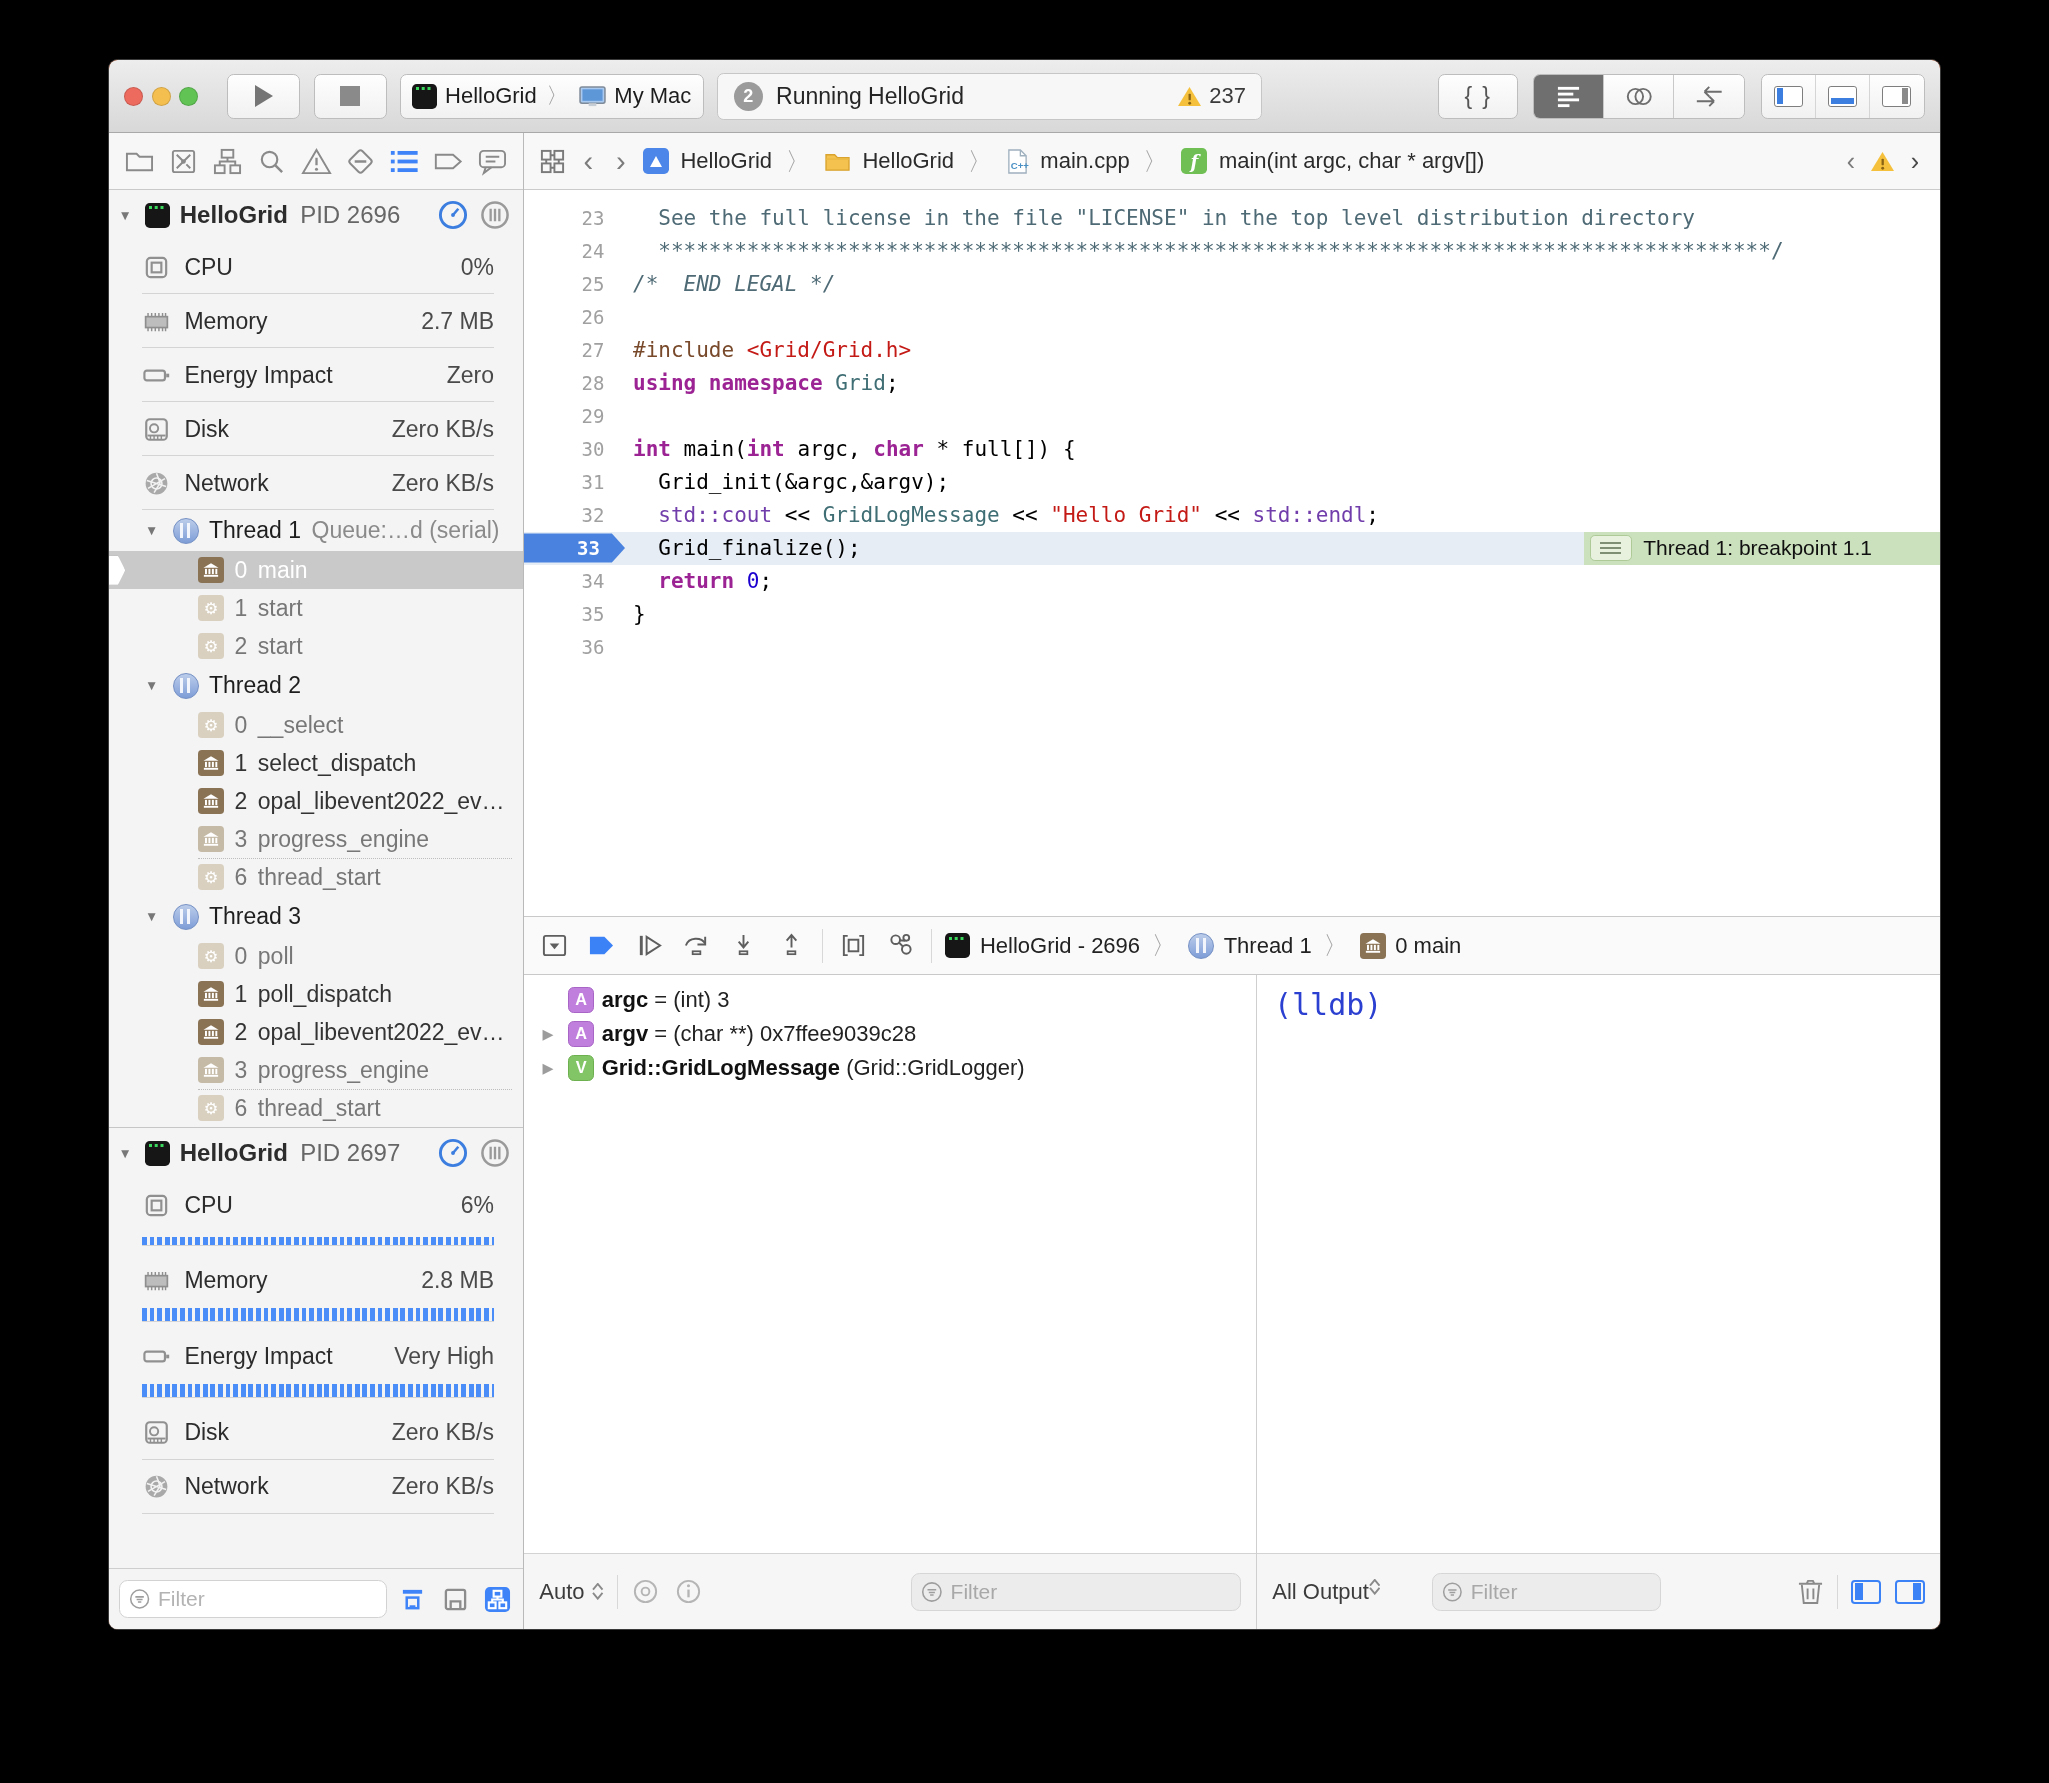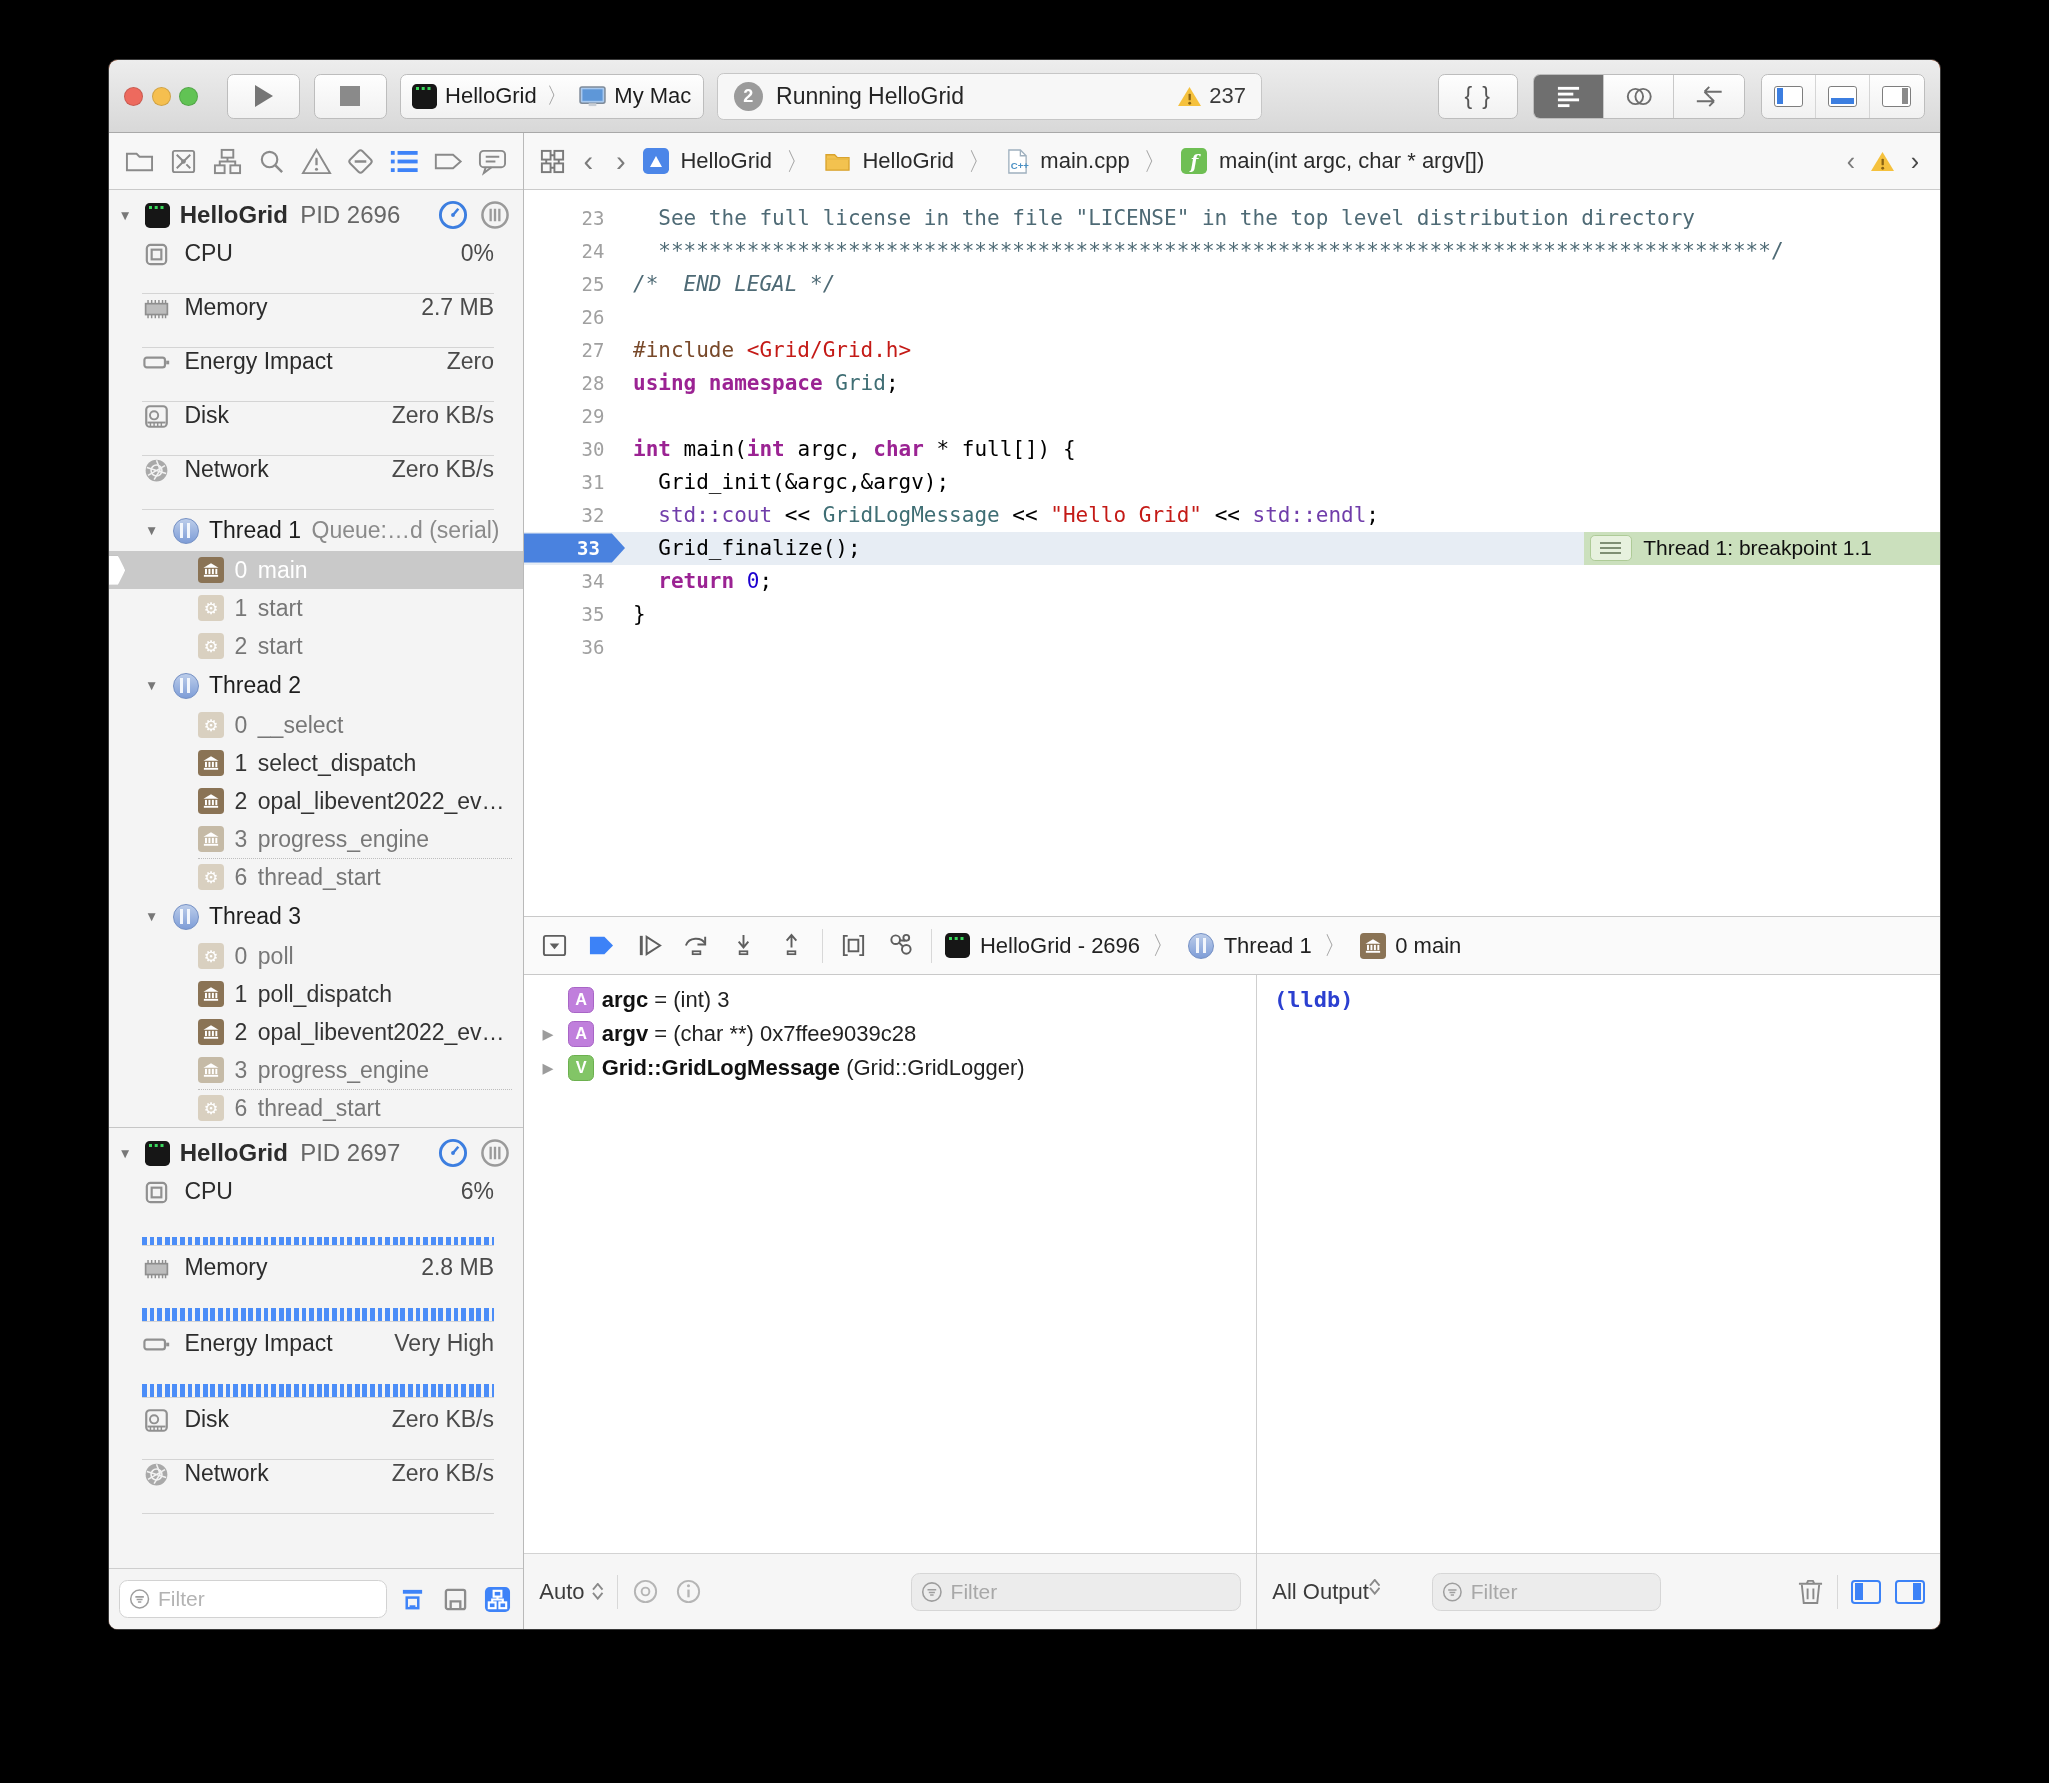--- a/index.html
+++ b/index.html
@@ -56,21 +56,21 @@
   .proc:first-child{border-top:none}
   .prochdr{height:50px;display:flex;align-items:center;padding:0 13.4px 0 9.6px;gap:9.6px}
   .disc{width:17px;font-size:13.4px;color:#777}
   .procname{font-weight:bold;font-size:24px}
   .procpid{color:#666;font-size:24px;margin-left:6px}
   .hgap{margin-left:auto;display:flex;gap:11.5px;align-items:center}
   .term{width:25px;height:25px;background:#161616;border-radius:4.8px;position:relative;flex:0 0 25px}
   .term::before{content:"";position:absolute;left:3.8px;top:3.8px;width:2.9px;height:2.9px;background:#3AD85C;box-shadow:5.7px 0 #3AD85C,11.5px 0 #3AD85C}
   .stat{position:relative;padding-left:33px;padding-right:29px}
   .stat::after{content:"";position:absolute;left:33px;right:29px;bottom:0;border-bottom:1px solid #D4D4D4}
-  .srow{height:54px;display:flex;align-items:flex-start;gap:13.4px}
+  .srow{height:54px;display:flex;align-items:center;gap:13.4px}
   .sval{margin-left:auto;color:#4a4a4a}
   .bar{height:14.3px;margin:0 0 7.6px 0;background:repeating-linear-gradient(90deg,#4B8DF8 0 4.8px,rgba(0,0,0,0) 4.8px 7.6px);border-bottom:1.9px solid #DADADA}
   .bar.cpu{height:9.6px;margin-top:4.8px}
   .thread{position:relative}
   .thrhdr{height:41px;display:flex;align-items:center;gap:10.5px;padding-left:36px}
   .thrname{color:#1e1e1e}
   .thrdetail{color:#8a8a8a}
   .thricon{width:26px;height:26px;border-radius:50%;background:linear-gradient(#BCCDEA,#7E9DD7);border:1px solid #7490C4;position:relative;flex:0 0 26px}
   .thricon::before{content:"";position:absolute;left:6.7px;top:4.8px;bottom:4.8px;width:10.5px;
      background:repeating-linear-gradient(90deg,#F2F6FC 0 2.9px,rgba(0,0,0,0) 2.9px 6.7px)}
@@ -132,21 +132,21 @@
   .cons{flex:1;display:flex;flex-direction:column;min-width:0}
   .varlist{flex:1;padding-top:7.6px;background:#fff;font-size:22px}
   .vrow{height:34px;display:flex;align-items:center;padding-left:11.5px;gap:7.6px}
   .w26{width:25px;flex:0 0 25px;text-align:center;color:#9C9C9C;font-size:14.3px}
   .vbadge{width:26px;height:26px;border-radius:5.7px;color:#fff;font-weight:bold;font-size:16.3px;display:flex;align-items:center;justify-content:center;flex:0 0 26px}
   .vA{background:#C07FDC;border:1px solid #A865C6}
   .vV{background:#82C566;border:1px solid #6CB04F}
   .vname{font-weight:bold;color:#111}
   .vrest{color:#222}
   .consbody{flex:1;background:#fff;padding:11.5px 0 0 17px}
-  .lldb{font-family:"DejaVu Sans Mono",monospace;font-size:22px;color:#2B3FD0;font-weight:bold}
+  .lldb{font-family:"DejaVu Sans Mono",monospace;font-size:30px;color:#2B3FD0;font-weight:normal}
   .dbot{height:76px;border-top:1px solid #D3D3D3;background:#F6F6F6;display:flex;align-items:center;padding:0 15.3px;gap:13.4px;font-size:22px;color:#3c3c3c}
   .gpill{height:38px;background:#ECECEC;border:1px solid #D6D6D6;border-radius:8.6px;display:flex;align-items:center;padding:0 9.6px;gap:7.6px}
   .gpill input{border:none;outline:none;background:transparent;font-size:21px;color:#333;width:100%;font-family:inherit}
   .gpill input::placeholder{color:#A8A8A8}
   .updown{display:flex;flex-direction:column;gap:1px}
   .ptoggle{width:30px;height:24px;border:2.9px solid #3C82F7;border-radius:3.8px;position:relative}
   .ptoggle i{position:absolute;top:1.9px;bottom:1.9px;width:7.6px;background:#3C82F7}
   .ptoggle.l i{left:1.9px}.ptoggle.r i{right:1.9px}
   svg{display:block}
 </style>

